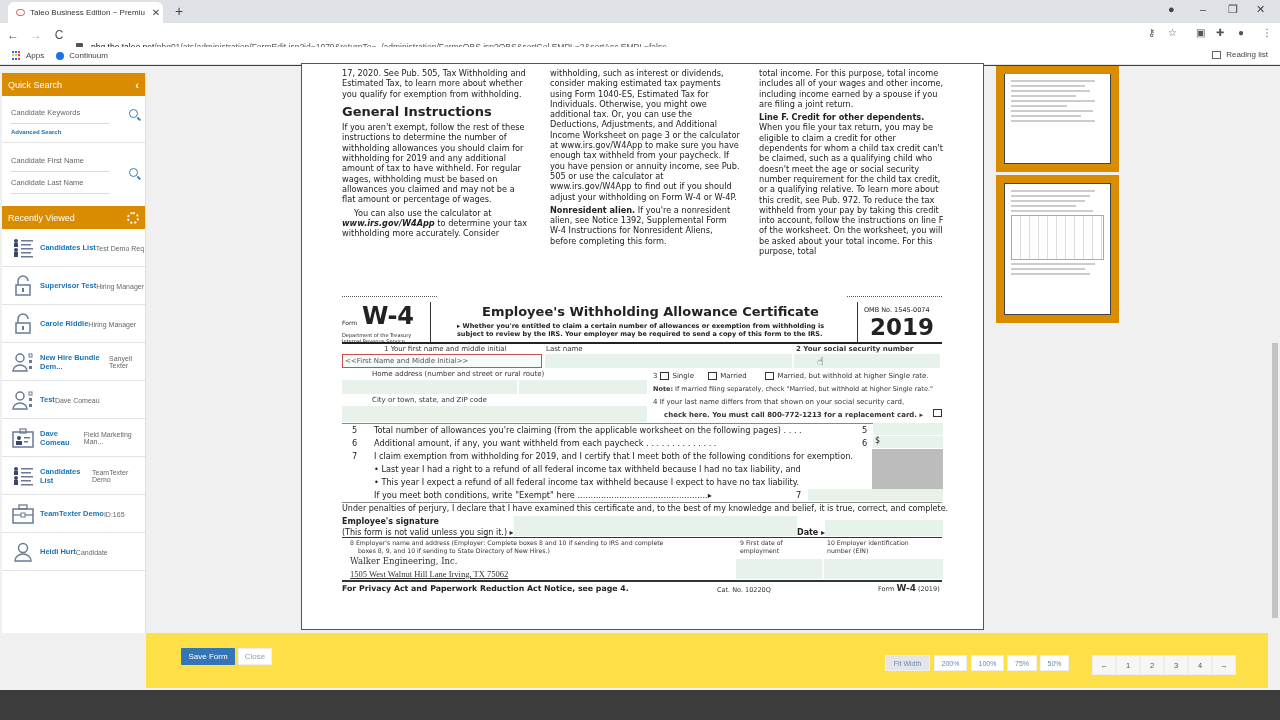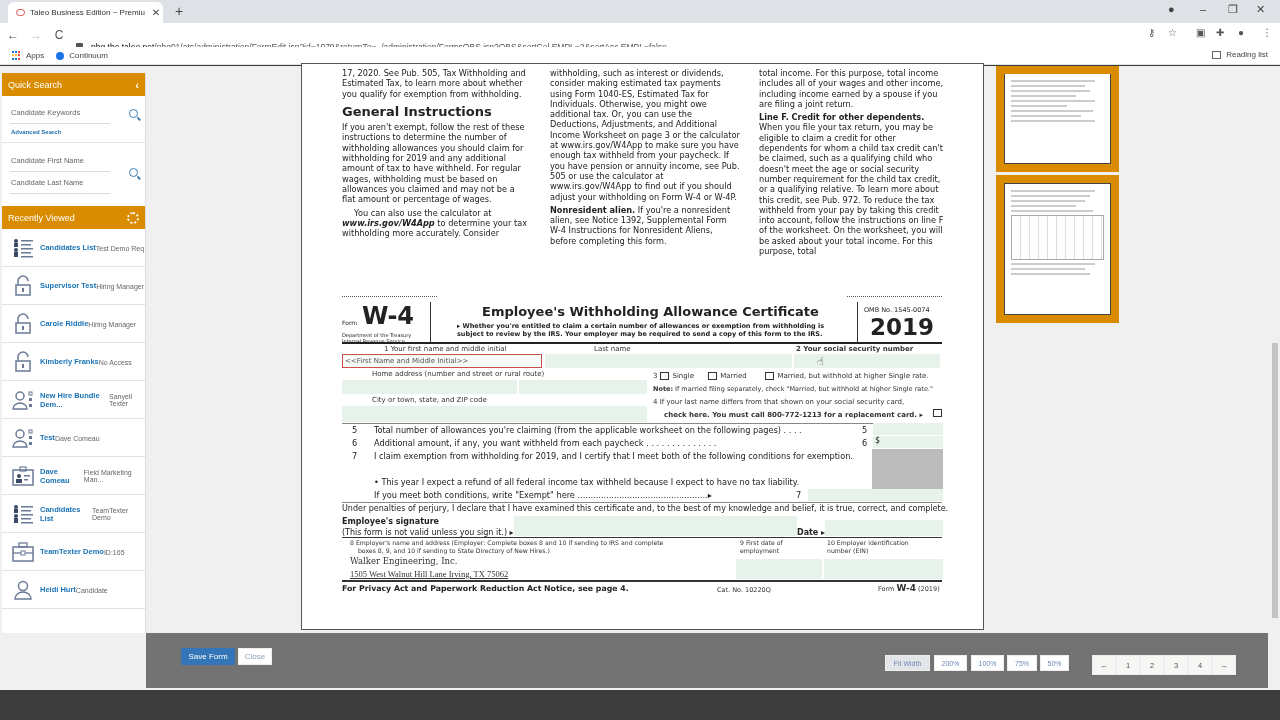--- a/index.html
+++ b/index.html
@@ -76,21 +76,21 @@
   .cursor-hand { position: absolute; font-size: 11px; }
 
   
   .thumb { position: absolute; left: 850px; width: 123px; background: #d98c00; padding: 8px; }
   .thumb-page { background: #fff; border: 1px solid #444; width: 100%; height: 100%; padding: 6px; }
   .thumb-line { height: 2px; background: #ccc; margin-bottom: 3px; }
   .vscroll { position: absolute; right: 0; top: 7px; width: 10px; height: 560px; background: #f0f0f0; }
   .vscroll-thumb { position: absolute; left: 2px; top: 270px; width: 6px; height: 275px; background: #c3c3c3; }
 
   
-  .bottom-bar { position: absolute; left: 146px; top: 567px; width: 1122px; height: 55px; background: #737373; }
+  .bottom-bar { position: absolute; left: 146px; top: 567px; width: 1122px; height: 55px; background: #fde047; }
   .btn-save { position: absolute; left: 35px; top: 15px; width: 54px; height: 17px; background: #3475b8; color: #fff; font-size: 8px; display: flex; align-items: center; justify-content: center; border-radius: 1px; }
   .btn-close { position: absolute; left: 92px; top: 15px; width: 34px; height: 17px; background: #fff; color: #8a9fbb; font-size: 8px; display: flex; align-items: center; justify-content: center; border: 1px solid #eee; }
   .zoom-btn { position: absolute; top: 22px; height: 16px; font-size: 7px; color: #6b8ab0; background: #fff; border: 1px solid #eee; display: flex; align-items: center; justify-content: center; }
   .zoom-btn.active { background: #e3e5e8; }
   .pg-btn { position: absolute; top: 22px; width: 24px; height: 20px; font-size: 7.5px; color: #555; background: #f6f6f4; border: 1px solid #eee; display: flex; align-items: center; justify-content: center; }
   .taskbar { position: absolute; left: 0; top: 690px; width: 1280px; height: 30px; background: #3c3c3c; }
 </style>
 </head>
 <body>
 
@@ -223,33 +223,20 @@
               <rect x="9" y="13" width="2" height="4" fill="#6a7a96"></rect>
             </svg>
           </span>
         <div class="rv-text">
             <span class="rv-title">Carole Riddle</span>
             <span class="rv-sub">Hiring Manager</span>
           </div>
       </div>
       <div class="rv-item">
         <span class="rv-icon">
-            <svg width="20" height="22">
-              <path d="M5 10 V6 a5 5 0 0 1 10 0" fill="none" stroke="#6a7a96" stroke-width="1.5"></path>
-              <rect x="3" y="10" width="14" height="10" fill="none" stroke="#6a7a96" stroke-width="1.5"></rect>
-              <rect x="9" y="13" width="2" height="4" fill="#6a7a96"></rect>
-            </svg>
-          </span>
-        <div class="rv-text">
-            <span class="rv-title">Kimberly Franks</span>
-            <span class="rv-sub">No Access</span>
-          </div>
-      </div>
-      <div class="rv-item">
-        <span class="rv-icon">
             <svg width="22" height="20">
               <circle cx="8" cy="6" r="4" fill="none" stroke="#6a7a96" stroke-width="1.5"></circle>
               <path d="M1 19 a7 6 0 0 1 14 0 Z" fill="none" stroke="#6a7a96" stroke-width="1.5"></path>
               <rect x="17" y="2" width="3" height="3" fill="none" stroke="#6a7a96"></rect>
               <rect x="17" y="8" width="3" height="3" fill="#6a7a96"></rect>
               <rect x="17" y="14" width="3" height="3" fill="#6a7a96"></rect>
             </svg>
           </span>
         <div class="rv-text">
             <span class="rv-title">New Hire Bundle Dem...</span>
@@ -368,21 +355,21 @@
         <span class="w4-dept"><span>Department of the Treasury</span><br><span>Internal Revenue Service</span></span>
         <span class="w4-vline" style="left:88px;"></span>
         <span class="w4-title">Employee's Withholding Allowance Certificate</span>
         <span class="w4-sub"><span>▸ Whether you're entitled to claim a certain number of allowances or exemption from withholding is</span><br><span>subject to review by the IRS. Your employer may be required to send a copy of this form to the IRS.</span></span>
         <span class="w4-vline" style="left:515px;"></span>
         <span class="w4-omb">OMB No. 1545-0074</span>
         <span class="w4-year">2019</span>
       </div>
 
       <span class="lbl" style="left:52px; top:281px;margin-left:30px;">1      Your first name and middle initial</span>
-      <span class="lbl" style="left:244px; top:281px;margin-left:48px;">Last name</span>
+      <span class="lbl" style="left:244px; top:281px;">Last name</span>
       <span class="lbl" style="left:494px; top:281px; font-weight:bold;">2 Your social security number</span>
       <div class="fld active" style="left:40px; top:290px; width:200px; height:14px;">
           <span>&lt;&lt;First Name and Middle Initial&gt;&gt;</span>
         </div>
       <div class="fld" style="left:243px; top:290px; width:247px; height:14px;"></div>
       <div class="fld" style="left:492px; top:290px; width:146px; height:14px;"></div>
       <span class="cursor-hand" style="left:515px; top:291px;">☝</span>
 
       <span class="lbl" style="left:70px; top:306px;">Home address (number and street or rural route)</span>
       <div class="fld" style="left:40px; top:316px; width:175px; height:14px;"></div>
@@ -402,20 +389,21 @@
       <span class="line-txt" style="left:560px; top:361px;">5</span>
       <div class="fld" style="left:571px; top:359px; width:70px; height:12px;"></div>
 
       <span class="line-txt" style="left:50px; top:374px;">6</span>
       <span class="line-txt" style="left:72px; top:374px;">Additional amount, if any, you want withheld from each paycheck   . . . . . . . . . . . . . .</span>
       <span class="line-txt" style="left:560px; top:374px;">6</span>
       <div class="fld" style="left:571px; top:372px; width:70px; height:12px; font-size:8px; padding-left:2px;"><span>$</span></div>
 
       <span class="line-txt" style="left:50px; top:387px;">7</span>
       <span class="line-txt" style="left:72px; top:387px;">I claim exemption from withholding for 2019, and I certify that I meet both of the following conditions for exemption.</span>
+      <span class="line-txt" style="left:72px; top:400px;">• Last year I had a right to a refund of all federal income tax withheld because I had no tax liability, and</span>
       <span class="line-txt" style="left:72px; top:413px;">• This year I expect a refund of all federal income tax withheld because I expect to have no tax liability.</span>
       <span class="line-txt" style="left:72px; top:426px;">If you meet both conditions, write "Exempt" here ..................................................▸</span>
       <div class="grey-box" style="left:570px; top:385px; width:71px; height:40px;"></div>
       <span class="line-txt" style="left:494px; top:426px;">7</span>
       <div class="fld" style="left:506px; top:425px; width:135px; height:12px;"></div>
       <div class="hline" style="left:40px; top:438px; width:600px;"></div>
 
       <span class="line-txt" style="left:40px; top:440px; font-size:8px;text-align:center;">Under penalties of perjury, I declare that I have examined this certificate and, to the best of my knowledge and belief, it is true, correct, and complete.</span>
       <span class="line-txt" style="left:40px; top:453px; font-weight:bold; font-size:8px;">Employee's signature</span>
       <span class="line-txt" style="left:40px; top:464px; font-size:8px;">(This form is not valid unless you sign it.) ▸</span>

